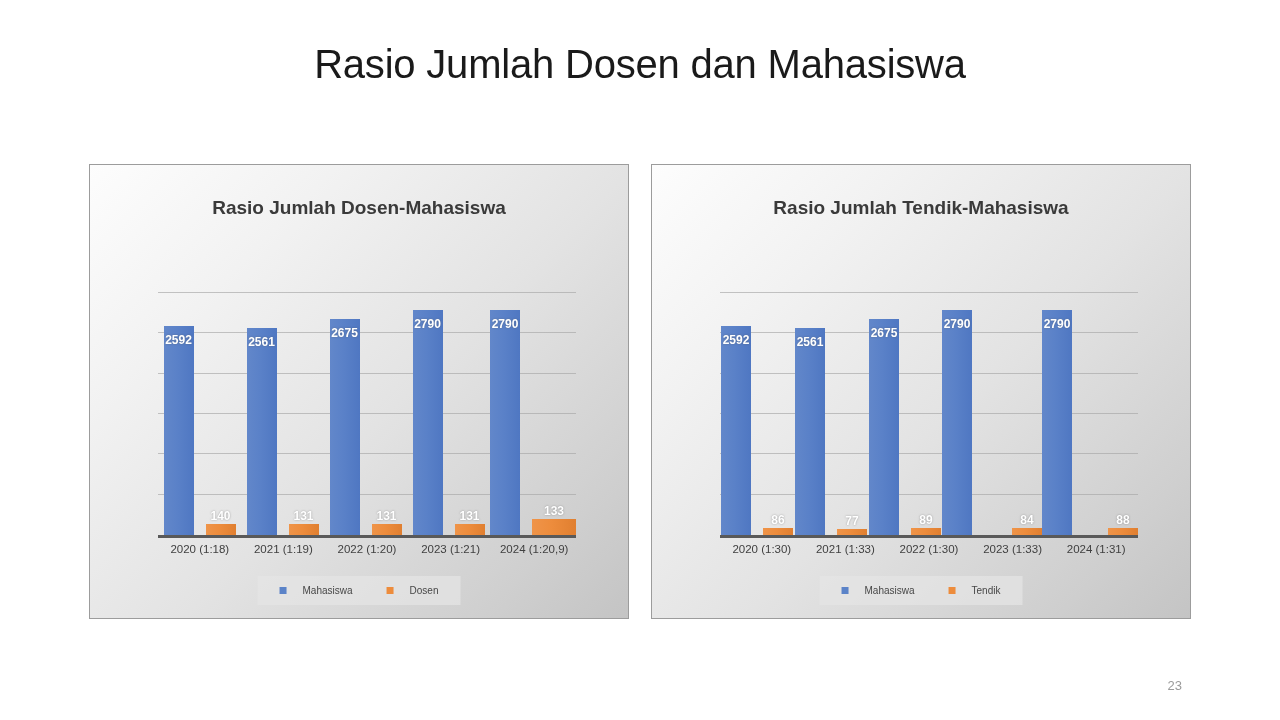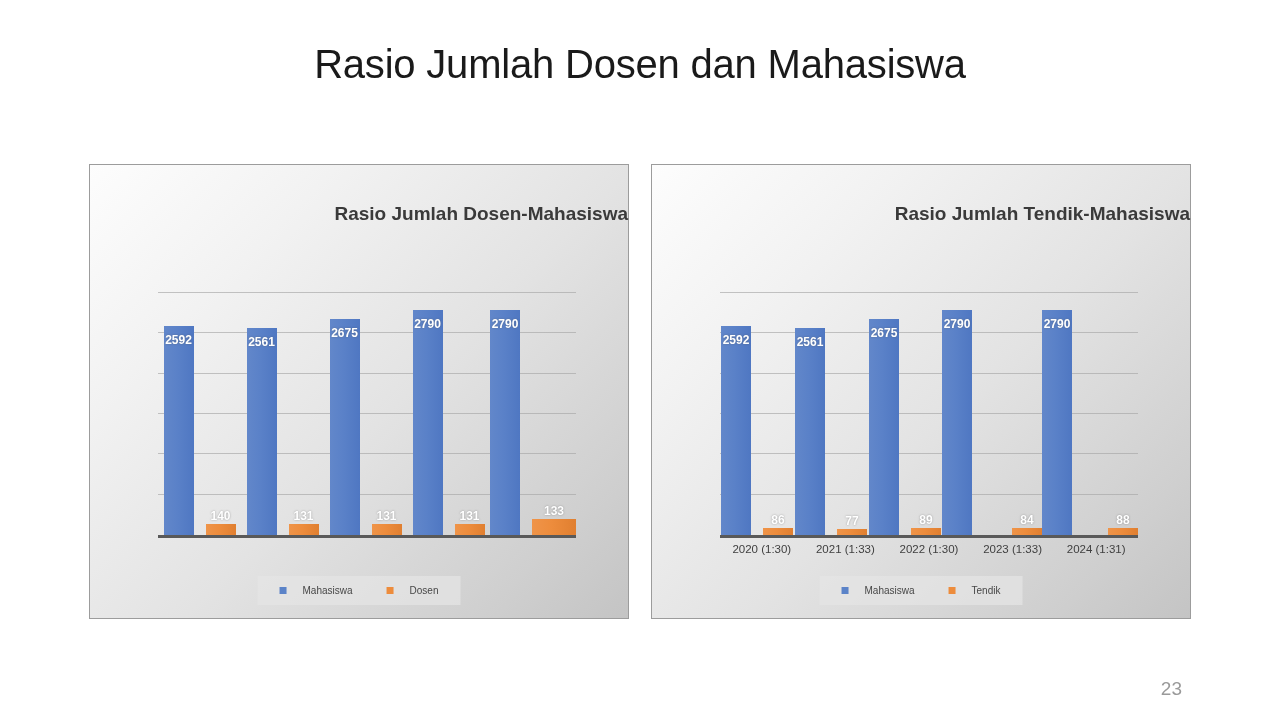--- a/index.html
+++ b/index.html
@@ -38,24 +38,24 @@
     height: 455px;
     box-sizing: border-box;
     border: 1px solid #9c9c9c;
     background: linear-gradient(135deg, #fdfdfd 0%, #f2f2f2 25%, #e3e3e3 55%, #cfcfcf 85%, #c4c4c4 100%);
   }
   #panel-left  { left: 89px; }
   #panel-right { left: 651px; }
 
   .chart-title {
     position: absolute;
-    top: 38px;
+    top: 32px;
     left: 0;
     width: 100%;
-    text-align: right;
+    text-align: center;
     font-size: 19px;
     font-weight: bold;
     color: #3a3a3a;
     white-space: nowrap;
   }
 
   
   .plot {
     position: absolute;
     left: 68px;
@@ -163,21 +163,21 @@
     display: inline-block;
   }
   .swatch.blue { background: #5b83c8; }
   .swatch.orange { background: #ed8c3c; }
 
   
   .page-number {
     position: absolute;
     right: 98px;
     top: 678px;
-    font-size: 19px;
+    font-size: 13px;
     color: #9a9a9a;
   }
 </style>
 </head>
 <body>
 
 <div>
 
   <div class="slide-title">Rasio Jumlah Dosen dan Mahasiswa</div>
 
@@ -231,20 +231,27 @@
               <span class="bar-label">2790</span>
             </div>
             <div class="bar orange" style="height: 16px; padding-left: 14px;">
               <span class="bar-label">133</span>
             </div>
           </div>
         </div>
       <div class="axis-line"></div>
     </div>
 
+    <div class="cats">
+        <div class="cat">2020 (1:18)</div>
+        <div class="cat">2021 (1:19)</div>
+        <div class="cat">2022 (1:20)</div>
+        <div class="cat">2023 (1:21)</div>
+        <div class="cat">2024 (1:20,9)</div>
+      </div>
 
     <div class="legend">
         <div class="legend-item">
           <span class="swatch blue"></span>
           <span>Mahasiswa</span>
         </div>
         <div class="legend-item">
           <span class="swatch orange"></span>
           <span>Dosen</span>
         </div>

